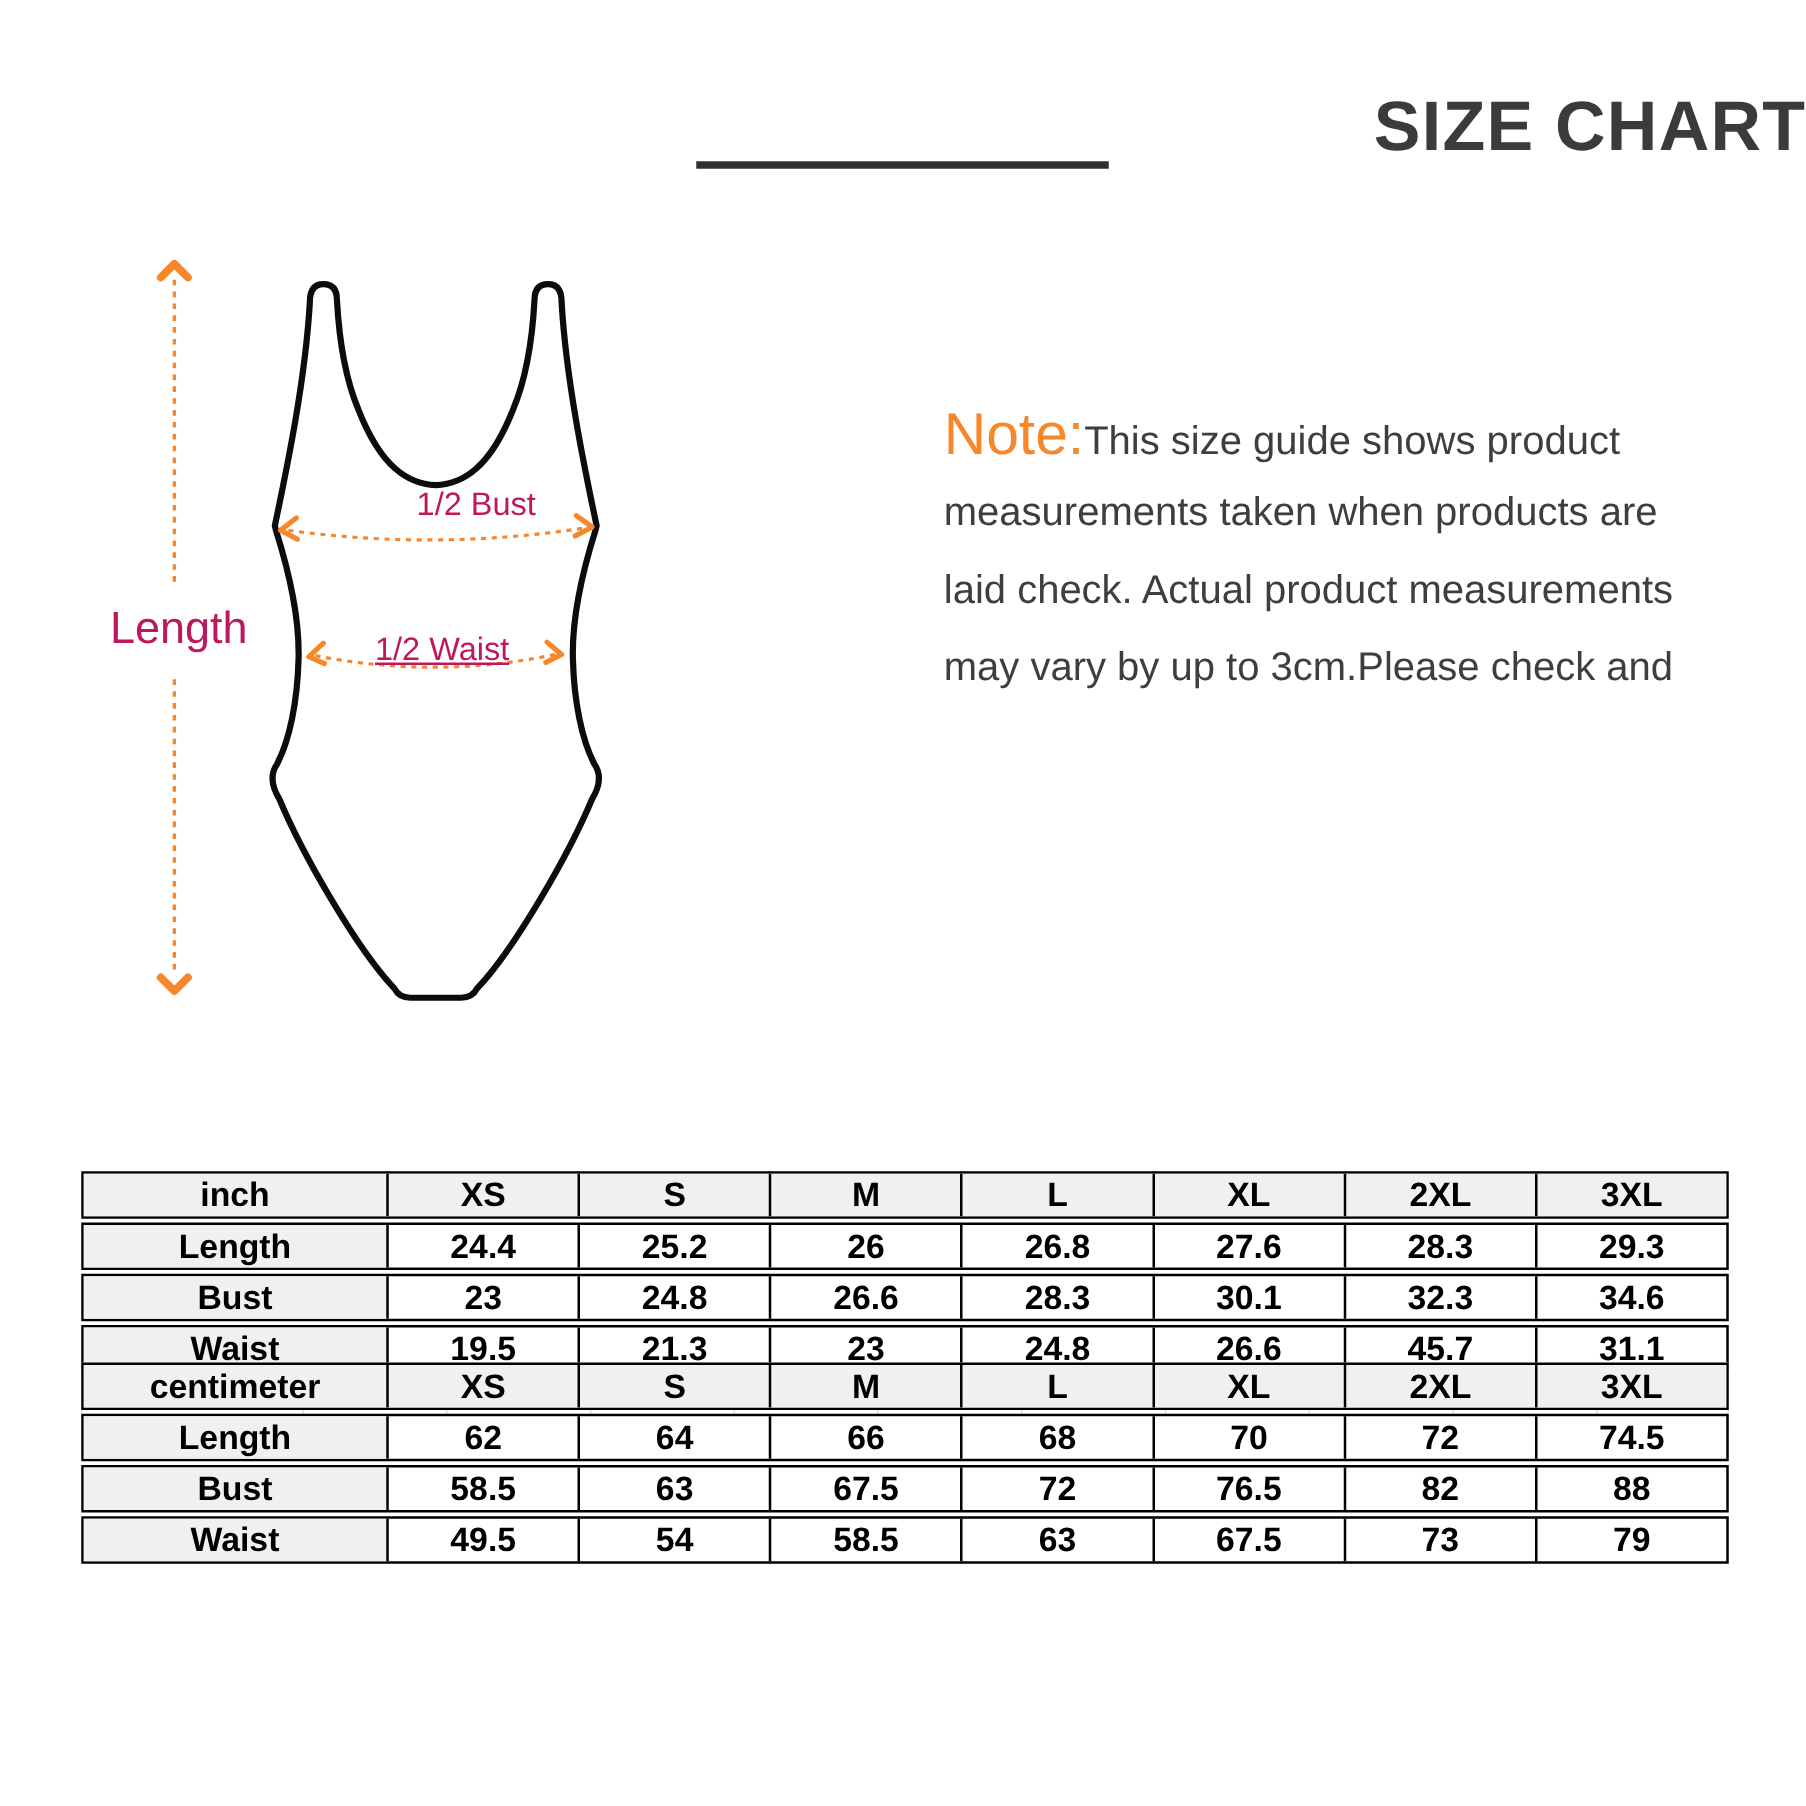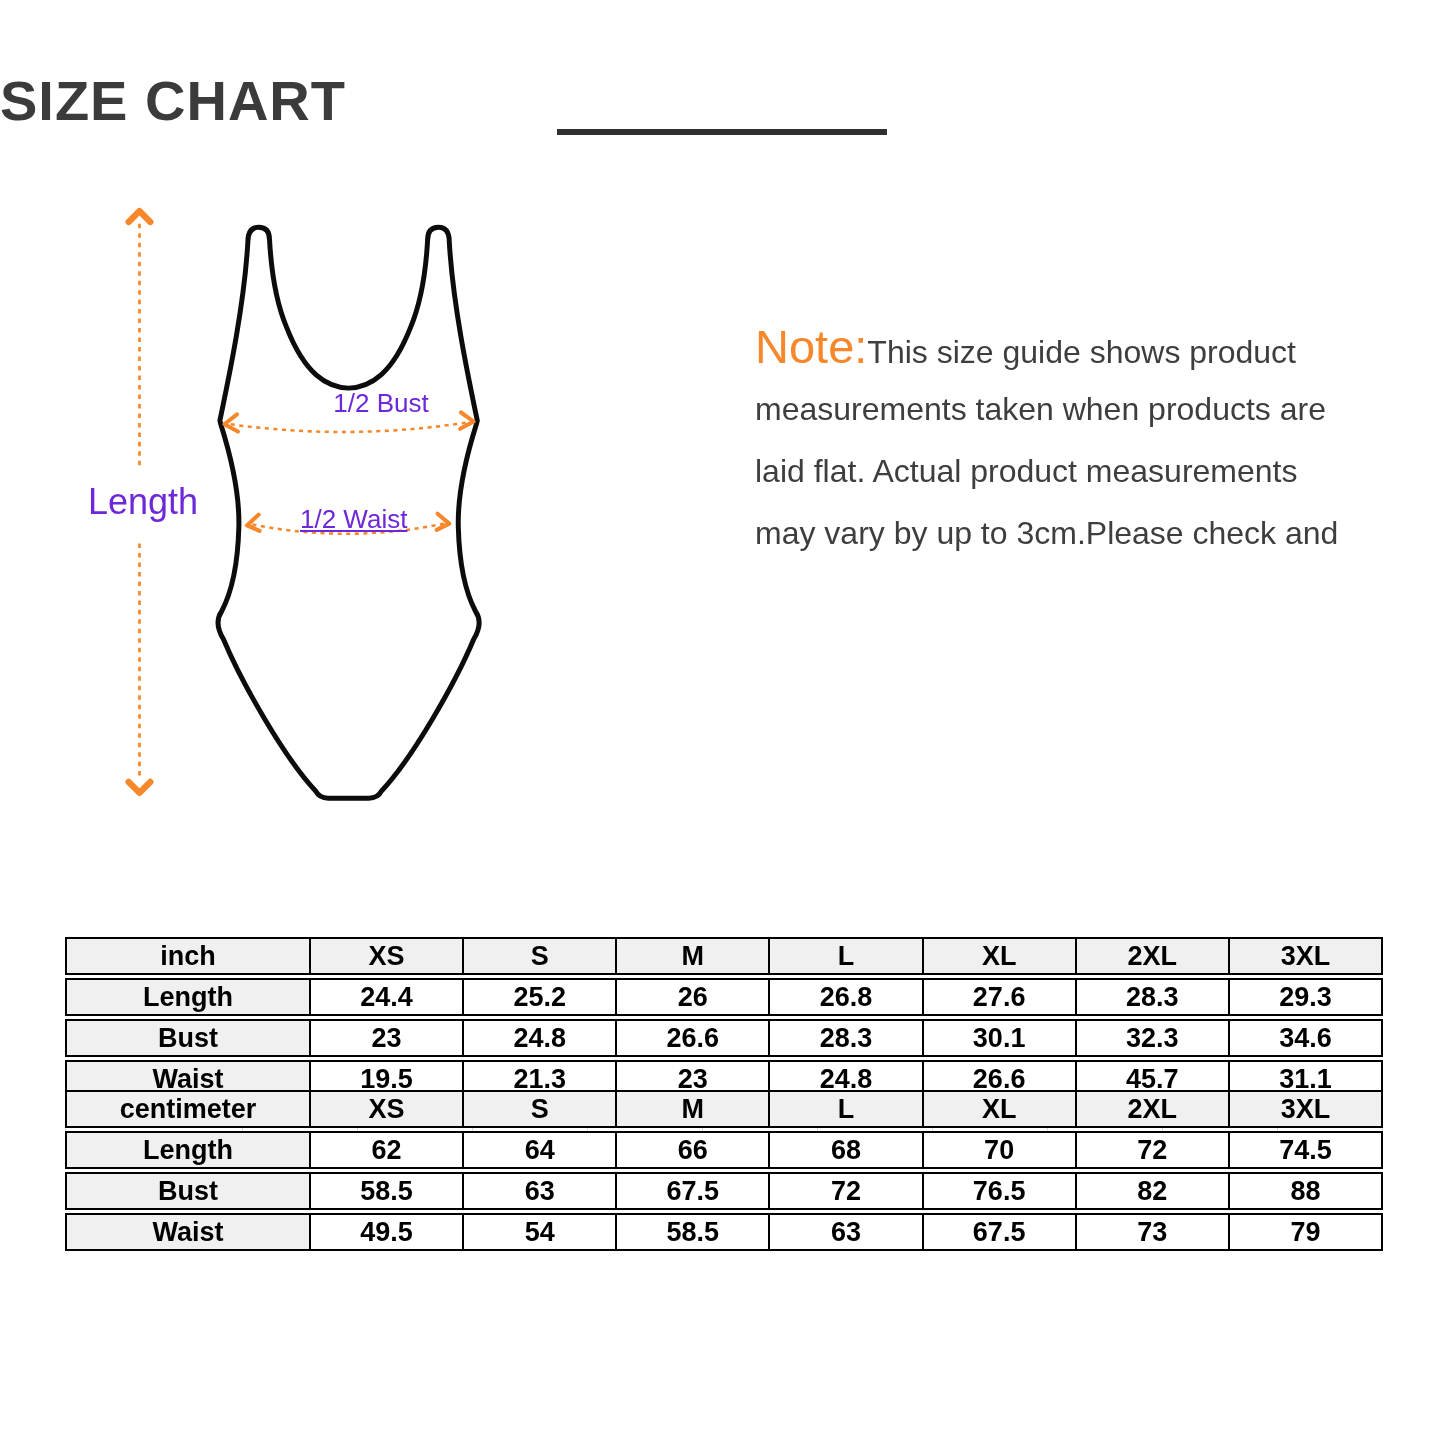--- a/index.html
+++ b/index.html
@@ -2,29 +2,29 @@
 <html><head>
 <meta charset="utf-8">
 <style>
   html,body { margin:0; padding:0; background:#ffffff; }
   .page {
     position:relative; width:1445px; height:1445px; background:#ffffff;
     overflow:hidden; font-family:"Liberation Sans","DejaVu Sans",sans-serif;
   }
   
   .title {
-    position:absolute; top:68px; left:0; width:100%; text-align:left;
+    position:absolute; top:68px; left:0; width:100%; text-align:right;
     font-size:56px; font-weight:bold; color:#3b3b3b; letter-spacing:1px;
   }
   .title-underline {
     position:absolute; top:129px; left:557px; width:330px; height:6px; background:#303030;
   }
   
   .diagram { position:absolute; left:60px; top:160px; }
-  .diagram-label { position:absolute; color:#6d28d9; }
+  .diagram-label { position:absolute; color:#be185d; }
   .lbl-length { left:88px; top:481px; font-size:36px; }
   .lbl-bust  { left:301px; top:388px; width:160px; text-align:center; font-size:26px; }
   .lbl-waist { left:300px; top:504px; width:160px; text-align:left; font-size:26px;text-decoration:underline; }
   
   .note { position:absolute; left:755px; top:316px; width:665px;
           color:#3e3e3e; font-size:32px; line-height:62px; }
   .note-line { height:62px; white-space:nowrap; }
   .note-label { color:#F6872B; font-size:47px; }
   
   .size-table { position:absolute; left:65px; width:1318px; }
@@ -90,21 +90,21 @@
     <path d="M478 513 L491 524 L477 531" stroke="#F6872B" stroke-width="4.5" fill="none" stroke-linecap="round" stroke-linejoin="round"></path>
   </svg>
 
   <div class="diagram-label lbl-length">Length</div>
   <div class="diagram-label lbl-bust">1/2 Bust</div>
   <div class="diagram-label lbl-waist">1/2 Waist</div>
 
   <div class="note">
     <div class="note-line"><span class="note-label">Note:</span><span>This size guide shows product</span></div>
     <div class="note-line">measurements taken when products are</div>
-    <div class="note-line">laid flat. Actual product measurements</div>
+    <div class="note-line">laid check. Actual product measurements</div>
     <div class="note-line">may vary by up to 3cm.Please check and</div>
   </div>
 
   <div class="size-table" id="table-inch">
       <div class="trow head">
         <div class="tcell first">inch</div>
         <div class="tcell">XS</div>
         <div class="tcell">S</div>
         <div class="tcell">M</div>
         <div class="tcell">L</div>

